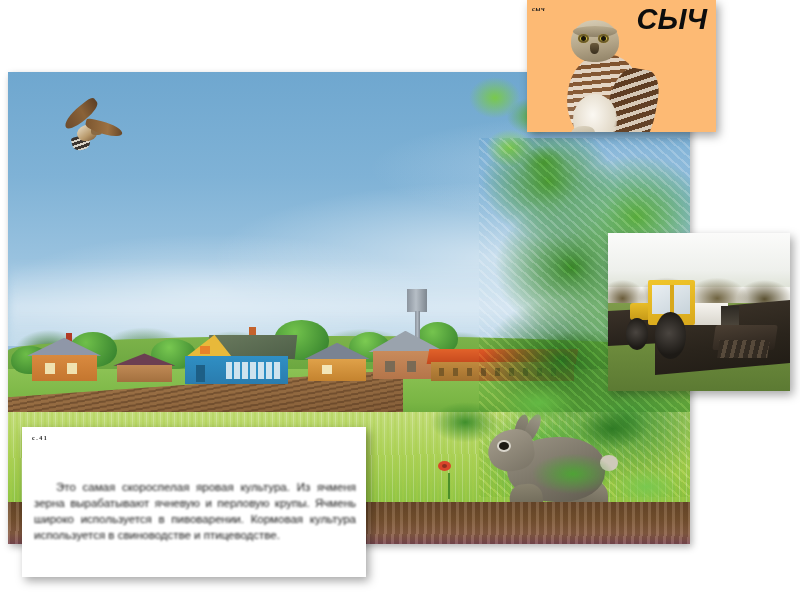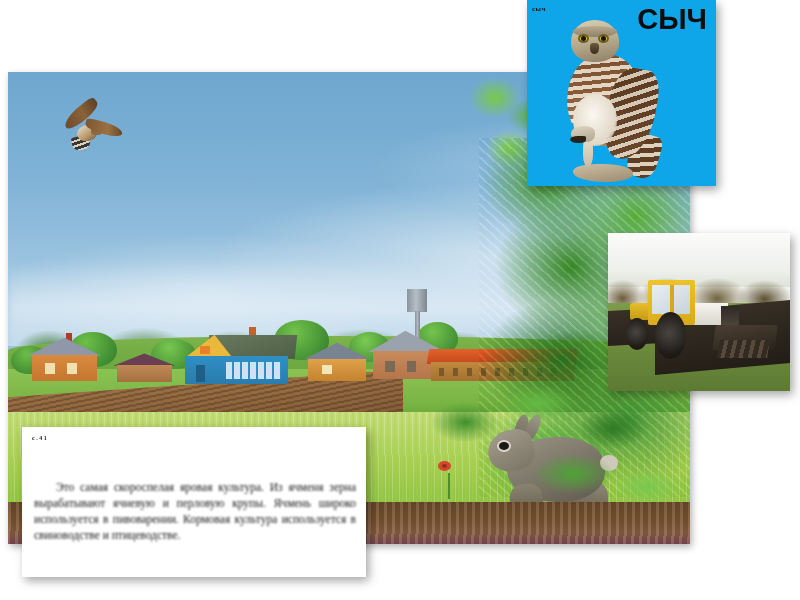--- a/index.html
+++ b/index.html
@@ -295,21 +295,21 @@
 
   
   .panel {
     position: absolute;
     background: #ffffff;
     box-shadow: 3px 4px 9px rgba(0,0,0,0.35);
     overflow: hidden;
   }
 
   
-  .owl-panel { left: 527px; top: 0px; width: 189px; height: 186px; background:#0ea5e9; }
+  .owl-panel { left: 527px; top: 0px; width: 189px; height: 132px; background:#fdba74;font-style:italic; }
   .owl-corner-note {
     position: absolute; left: 5px; top: 5px;
     font-family: "Liberation Serif", serif;
     font-size: 7px; font-weight: bold; color: #1a1a1a;
     letter-spacing: 0.5px;
     filter: blur(0.35px);
   }
   .owl-title {
     position: absolute; right: 9px; top: 5px;
     font-family: "Liberation Sans", sans-serif;
@@ -434,21 +434,21 @@
     color:#1d1d1d; letter-spacing: 1.5px; filter: blur(0.4px);
   }
   .tc-title {
     position:absolute; left:0; right:0; top: 28px; text-align:center;
     font-family:"Liberation Serif", serif; font-weight:bold; font-size: 10px;
     color:#151515; letter-spacing: 0.4px;
     filter: blur(0.75px);
   }
   .tc-body {
     position:absolute; left: 12px; right: 10px; top: 52px;
-    font-family:Liberation Serif, serif; font-size: 11.5px; line-height: 16px;
+    font-family:Liberation Sans, sans-serif; font-size: 11.5px; line-height: 16px;
     color:#141414; text-align: justify; text-indent: 22px;
     filter: blur(0.85px);
   }
 </style>
 </head>
 <body>
 
 <div id="slide">
 
   <div class="painting">

